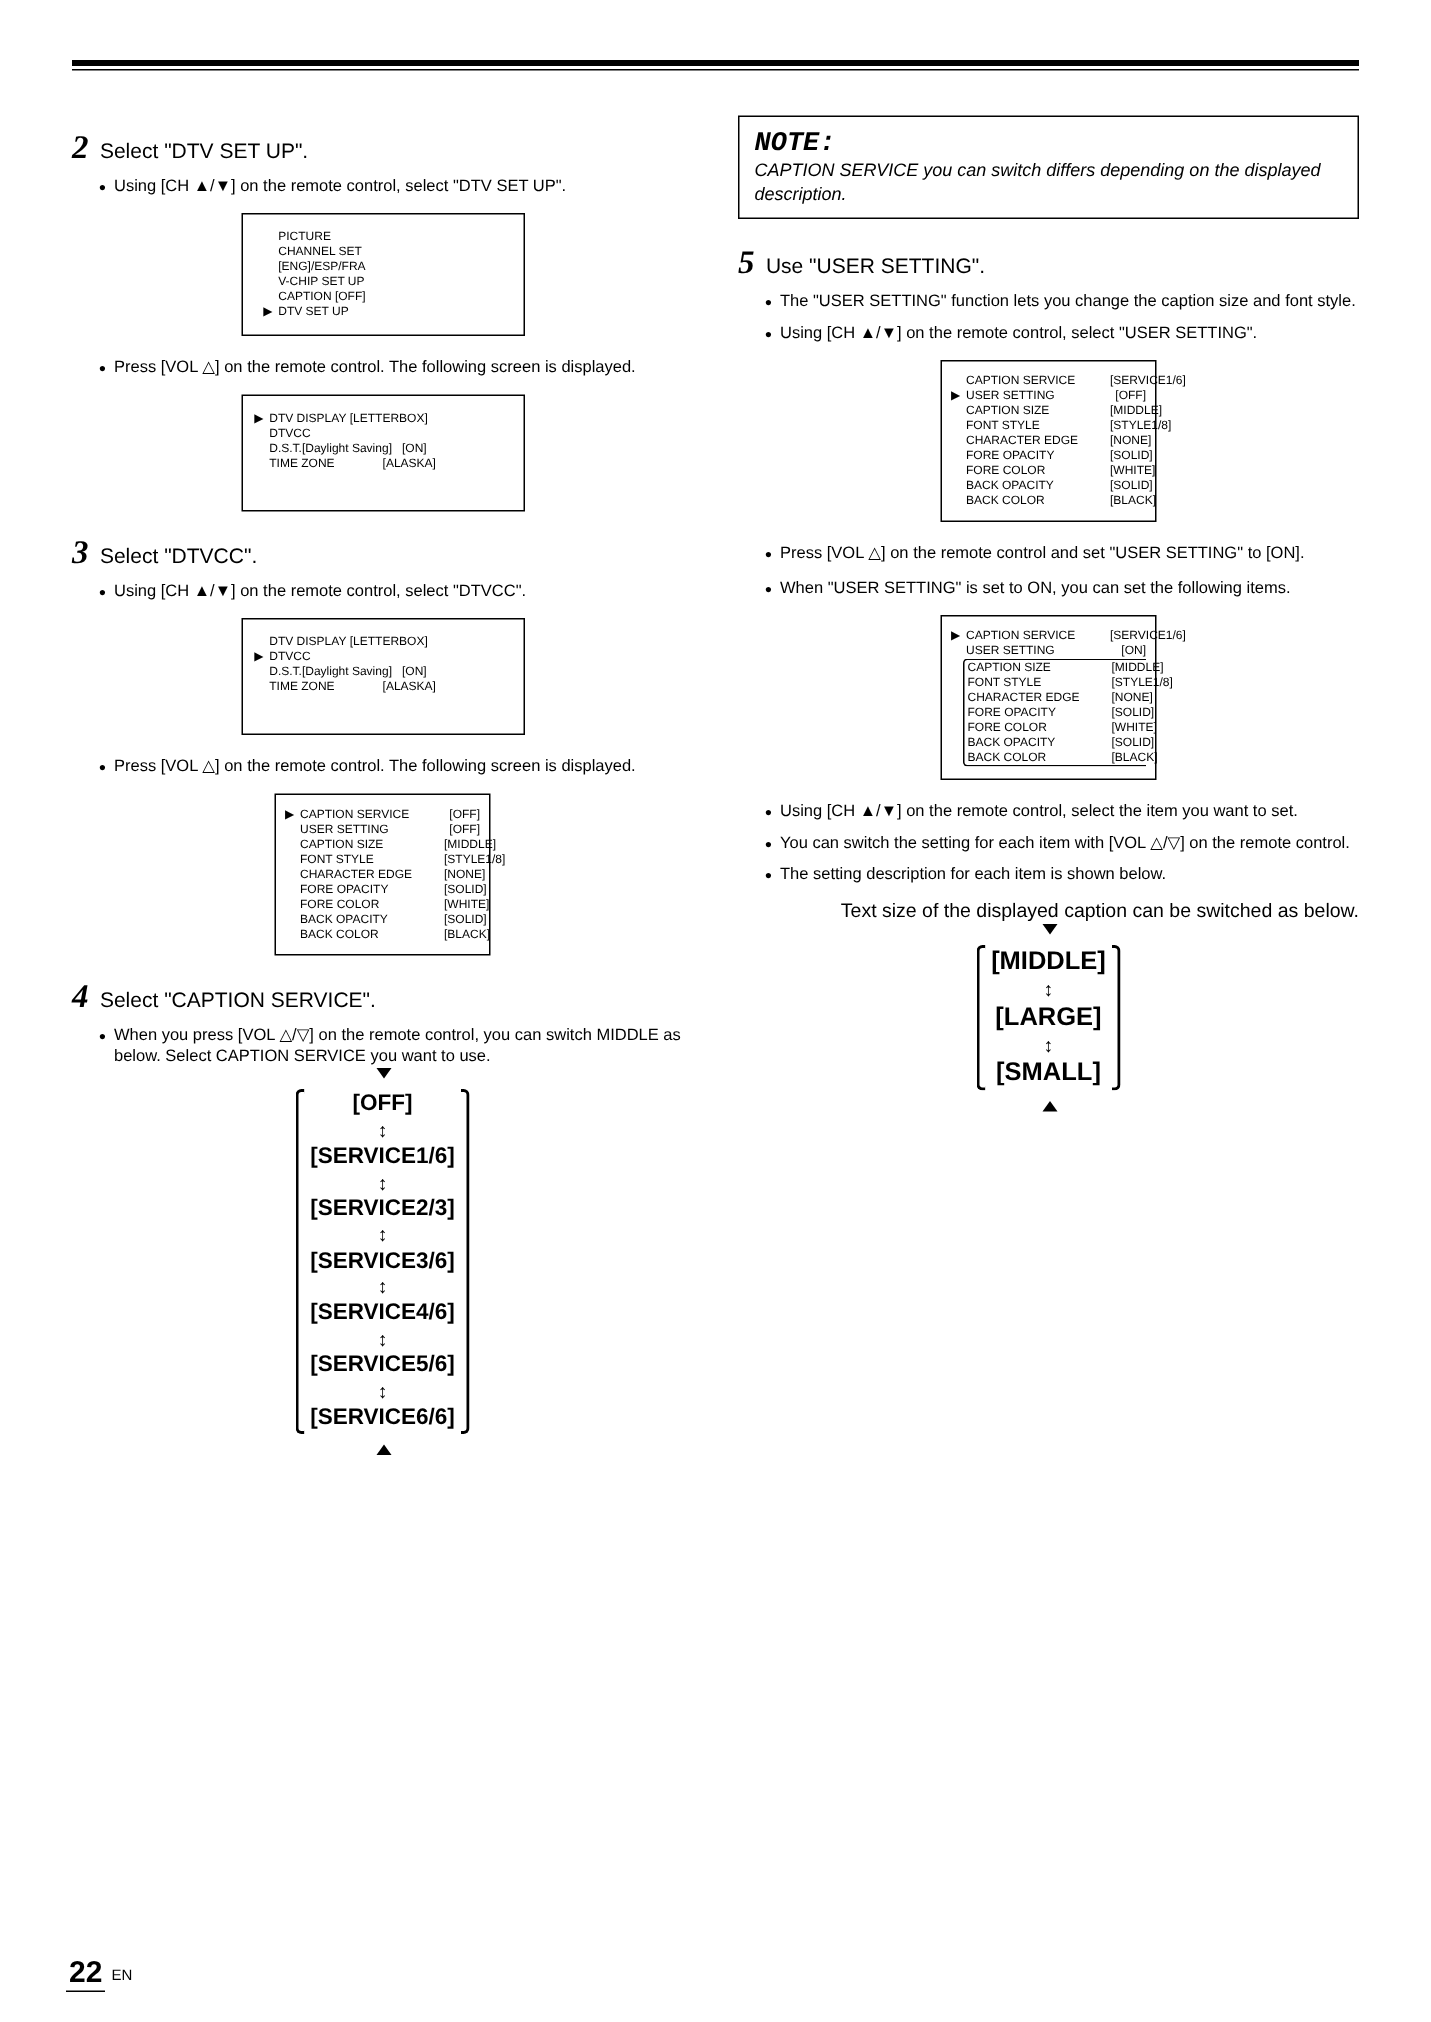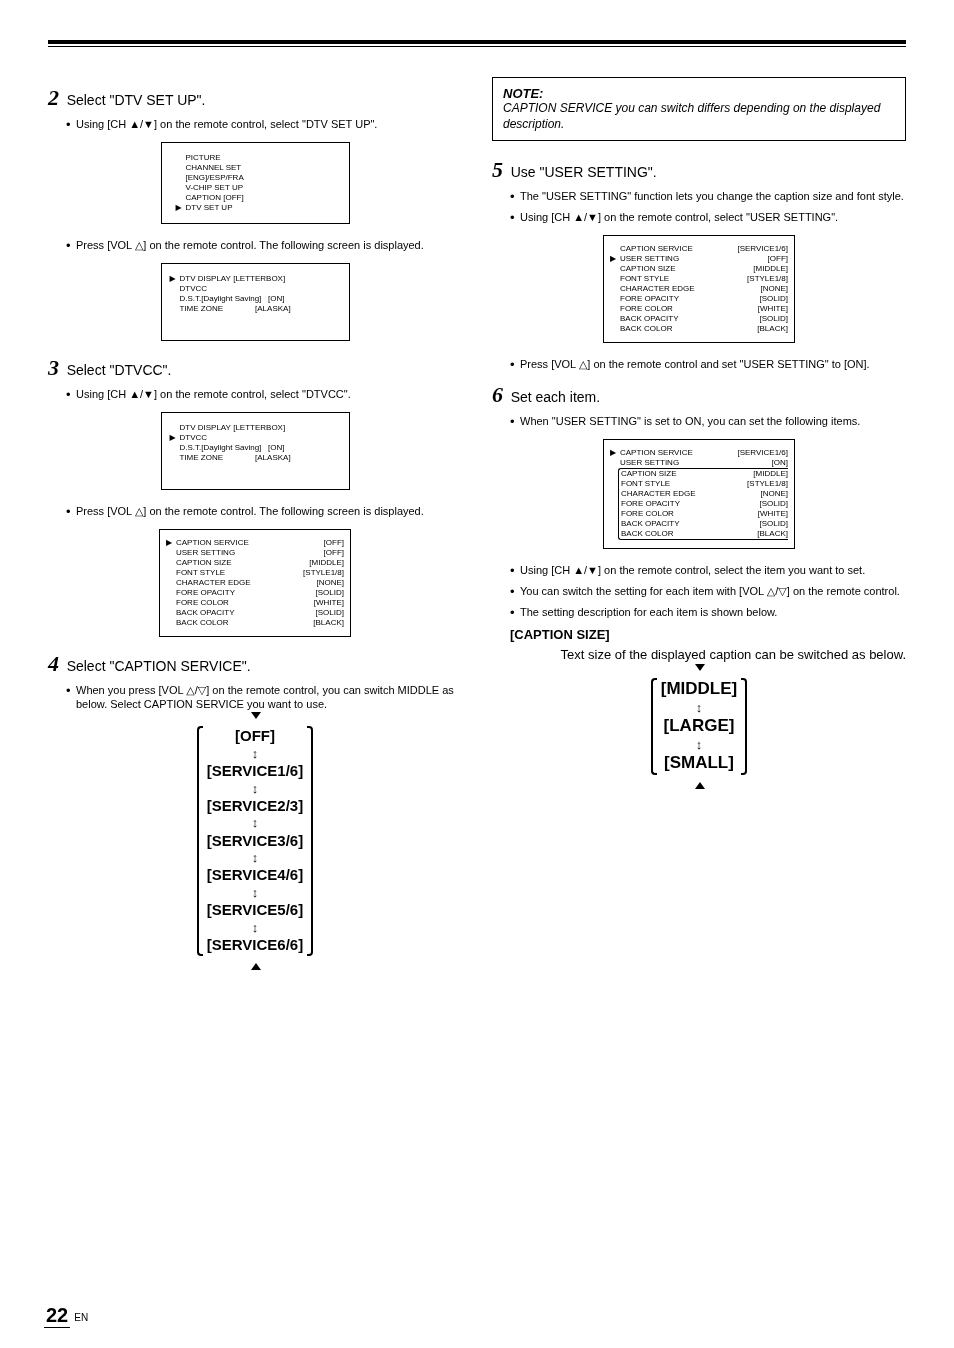--- a/index.html
+++ b/index.html
@@ -10,28 +10,28 @@
   .columns { display: flex; gap: 30px; }
   .col { flex: 1; }
   .step-num { font-family: Georgia, 'Times New Roman', serif; font-size: 22px; font-weight: bold; font-style: italic; display: inline-block; vertical-align: baseline; }
   .step-title { font-size: 14px; display: inline; margin-left: 4px; }
   .step-line { margin-top: 8px; margin-bottom: 6px; }
   .bullet-block { margin-left: 18px; margin-bottom: 6px; }
   .bullet-row { display: flex; align-items: flex-start; margin-bottom: 4px; }
   .bullet-dot { width: 10px; flex: 0 0 10px; font-size: 13px; line-height: 1.3; }
   .bullet-text { flex: 1; font-size: 11px; line-height: 1.35; }
   .menu-box { border: 1px solid #000; width: 189px; margin: 8px auto 14px auto; padding: 8px 6px; font-size: 8px; line-height: 1.25; font-family: Arial, sans-serif; }
-  .menu-box.wide { width: 192px; }
+  .menu-box.wide { width: 144px; }
   .menu-row { display: flex; white-space: nowrap; }
   .menu-row .arrow { width: 10px; flex: 0 0 10px; }
   .menu-row .lab { flex: 0 0 auto; }
   .menu-row .val { margin-left: auto; padding-left: 6px; }
   .menu-row.tight .lab { min-width: 90px; }
   .note-box { border: 1px solid #000; padding: 8px 10px; margin-bottom: 16px; }
-  .note-title { font-weight: bold; font-style: italic; font-size: 13px; }
+  .note-title { font-weight: bold; font-style: italic; font-size: 18px; font-family: Liberation Mono, monospace; }
   .note-text { font-style: italic; font-size: 12px; line-height: 1.3; }
   .sub-heading { font-weight: bold; font-size: 13px; margin-top: 6px; margin-bottom: 4px; }
   .sub-para { font-size: 13px; line-height: 1.35; margin-bottom: 6px; }
   .cycle { text-align: center; font-weight: bold; font-size: 15px; margin: 10px auto; line-height: 1.1; }
   .cycle div { margin: 2px 0; }
   .cycle .arr { font-size: 13px; }
   .page-num { position: absolute; left: 44px; bottom: 20px; }
   .page-num .pn { font-size: 20px; font-weight: bold; display: inline-block; border-bottom: 1px solid #000; padding: 0 2px; }
   .page-num .en { font-size: 10px; margin-left: 4px; position: relative; top: -1px; }
   .cycle-wrap { position: relative; display: inline-block; }
@@ -288,24 +288,20 @@
             <span class="val">[BLACK]</span>
           </div>
       </div>
       <div class="bullet-block">
         <div class="bullet-row">
           <div class="bullet-dot">•</div>
           <div class="bullet-text">Press [VOL △] on the remote control and set "USER SETTING" to [ON].</div>
         </div>
       </div>
 
-      <div class="step-line">
-        <span class="step-num">6</span>
-        <span class="step-title">Set each item.</span>
-      </div>
       <div class="bullet-block">
         <div class="bullet-row">
           <div class="bullet-dot">•</div>
           <div class="bullet-text">When "USER SETTING" is set to ON, you can set the following items.</div>
         </div>
       </div>
       <div class="menu-box wide">
         <div class="menu-row tight">
             <span class="arrow">▶</span>
             <span class="lab">CAPTION SERVICE</span>
@@ -355,21 +351,20 @@
         <div class="bullet-row">
           <div class="bullet-dot">•</div>
           <div class="bullet-text">You can switch the setting for each item with [VOL △/▽] on the remote control.</div>
         </div>
         <div class="bullet-row">
           <div class="bullet-dot">•</div>
           <div class="bullet-text">The setting description for each item is shown below.</div>
         </div>
       </div>
 
-      <div class="sub-heading" style="margin-left:18px;">[CAPTION SIZE]</div>
       <div class="sub-para" style="margin-left:18px;text-align:right;">Text size of the displayed caption can be switched as below.</div>
 
       <div style="text-align:center;">
         <div class="cycle-wrap">
           <div class="cycle-top-arrow"></div>
           <div class="cycle-bracket-left"></div>
           <div class="cycle-bracket-right"></div>
           <div class="cycle" style="font-size:17px;">
             <div>[MIDDLE]</div>
             <div class="arr">↕</div>

